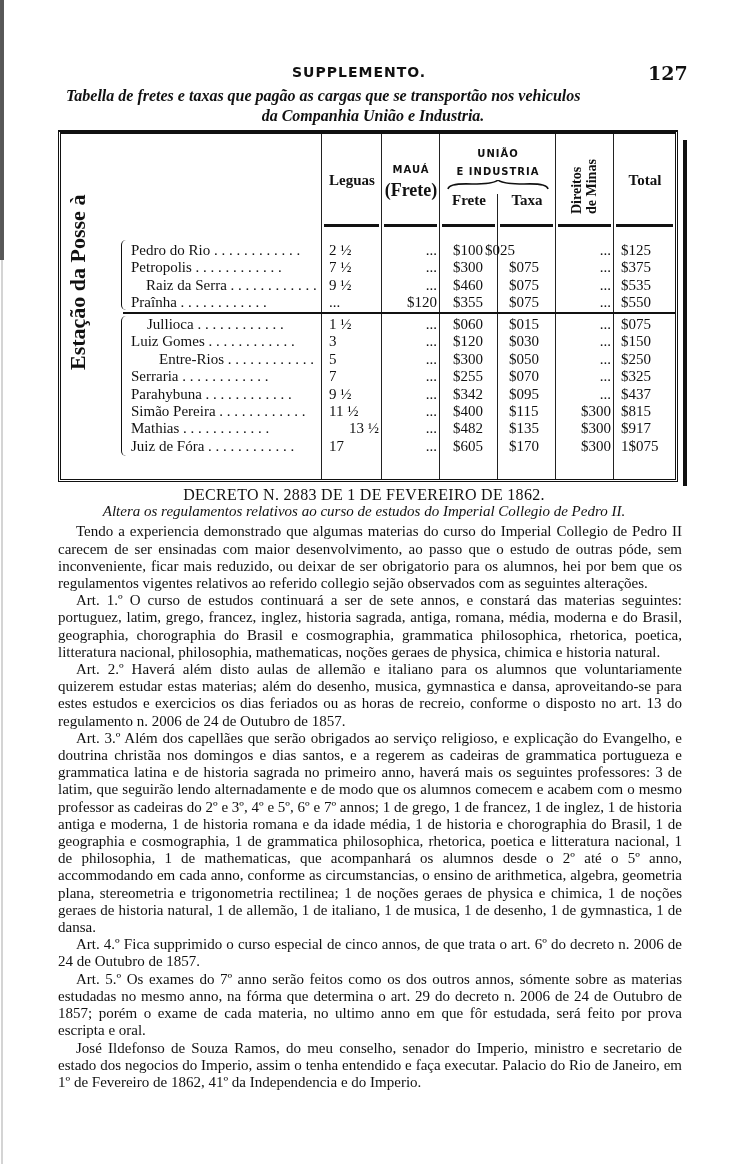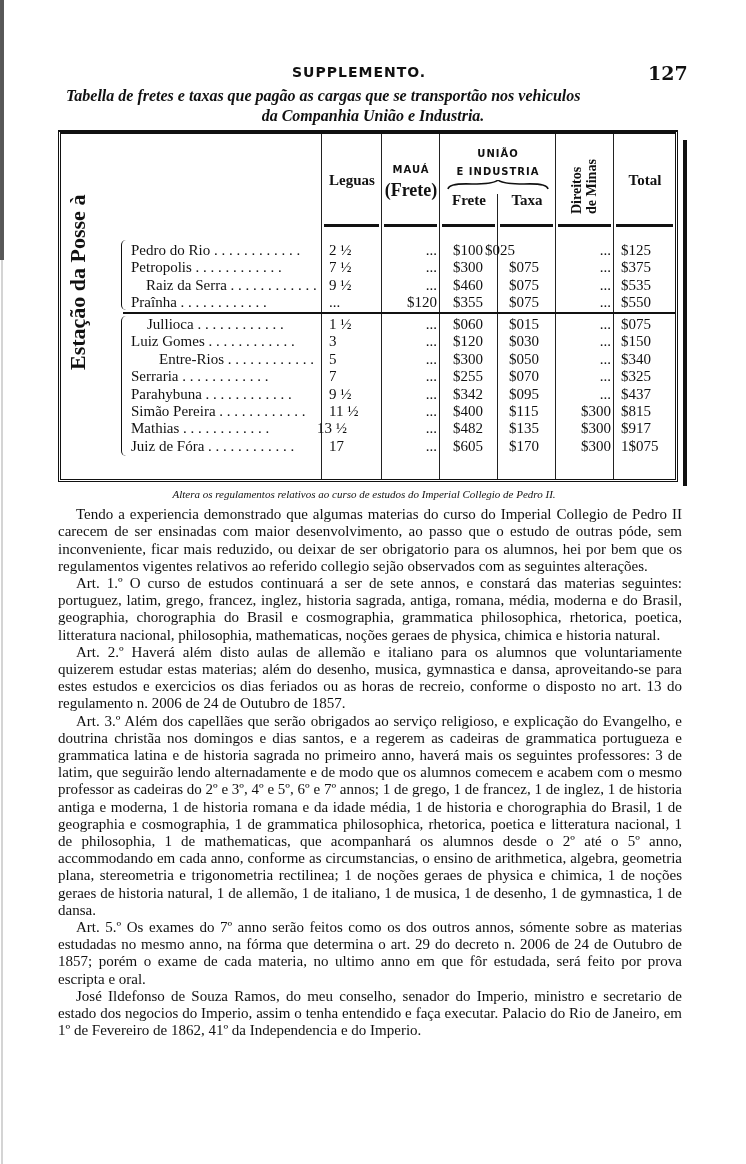--- a/index.html
+++ b/index.html
@@ -22,21 +22,21 @@
   .rows { position:absolute; left:0; top:108px; }
   .row { position:absolute; height:17px; font-size:15px; line-height:17px; white-space:nowrap; }
   .cell { position:absolute; top:0; }
   .vert { position:absolute; left:4px; top:236px; width:60px; height:20px; transform:rotate(-90deg); transform-origin:0 0; font-weight:bold; font-size:22px; font-family:"Liberation Serif",serif; white-space:nowrap; }
   .vert span { display:inline-block; }
   .brace { position:absolute; left:60px; width:4px; border-left:1.5px solid #111; border-radius:6px 0 0 6px; }
   .groupsep { position:absolute; left:62px; width:552px; height:2px; background:#111; }
 
   .body-text { position:absolute; left:58px; top:486px; width:624px; font-size:15px; line-height:17.2px; text-align:justify; }
   .decree-title { text-align:center; font-size:16px; letter-spacing:.3px; margin-left:-12px; }
-  .decree-sub { text-align:center; font-style:italic; font-size:11px; margin-left:-12px; margin-bottom:3px; }
+  .decree-sub { text-align:center; font-style:italic; font-size:15px; margin-left:-12px; margin-bottom:3px; }
   .para { text-indent:18px; margin:0; }
   .sig { font-style:italic; font-weight:bold; }
   .sc { font-variant:small-caps; font-weight:bold; }
 </style>
 </head>
 <body>
 
 <div class="leftedge"></div>
 <div class="leftedge2"></div>
 
@@ -144,21 +144,21 @@
         <span class="cell" style="left: 506px; width: 44px; text-align: right;">...</span>
         <span class="cell" style="left: 560px; width: 50px;">$150</span>
       </div>
       <div class="row" style="top: 108.8px;">
         <span class="cell" style="left: 70px; width: 188px; overflow: hidden; margin-left: 28px;">Entre-Rios . . . . . . . . . . . .</span>
         <span class="cell" style="left: 268px; width: 50px;">5</span>
         <span class="cell" style="left: 328px; width: 48px; text-align: right;">...</span>
         <span class="cell" style="left: 392px; width: 44px;">$300</span>
         <span class="cell" style="left: 448px; width: 44px;">$050</span>
         <span class="cell" style="left: 506px; width: 44px; text-align: right;">...</span>
-        <span class="cell" style="left: 560px; width: 50px;">$340</span>
+        <span class="cell" style="left: 560px; width: 50px;">$250</span>
       </div>
       <div class="row" style="top: 126.2px;">
         <span class="cell" style="left: 70px; width: 188px; overflow: hidden;">Serraria . . . . . . . . . . . .</span>
         <span class="cell" style="left: 268px; width: 50px;">7</span>
         <span class="cell" style="left: 328px; width: 48px; text-align: right;">...</span>
         <span class="cell" style="left: 392px; width: 44px;">$255</span>
         <span class="cell" style="left: 448px; width: 44px;">$070</span>
         <span class="cell" style="left: 506px; width: 44px; text-align: right;">...</span>
         <span class="cell" style="left: 560px; width: 50px;">$325</span>
       </div>
@@ -175,40 +175,42 @@
         <span class="cell" style="left: 70px; width: 188px; overflow: hidden;">Simão Pereira . . . . . . . . . . . .</span>
         <span class="cell" style="left: 268px; width: 50px;">11 ½</span>
         <span class="cell" style="left: 328px; width: 48px; text-align: right;">...</span>
         <span class="cell" style="left: 392px; width: 44px;">$400</span>
         <span class="cell" style="left: 448px; width: 44px;">$115</span>
         <span class="cell" style="left: 506px; width: 44px; text-align: right;">$300</span>
         <span class="cell" style="left: 560px; width: 50px;">$815</span>
       </div>
       <div class="row" style="top: 178.4px;">
         <span class="cell" style="left: 70px; width: 188px; overflow: hidden;">Mathias . . . . . . . . . . . .</span>
-        <span class="cell" style="left: 256px; width: 50px;">13 ½</span>
+        <span class="cell" style="left: 278px; width: 50px; text-align: center;">13 ½</span>
         <span class="cell" style="left: 328px; width: 48px; text-align: right;">...</span>
         <span class="cell" style="left: 392px; width: 44px;">$482</span>
         <span class="cell" style="left: 448px; width: 44px;">$135</span>
         <span class="cell" style="left: 506px; width: 44px; text-align: right;">$300</span>
         <span class="cell" style="left: 560px; width: 50px;">$917</span>
       </div>
       <div class="row" style="top: 195.8px;">
         <span class="cell" style="left: 70px; width: 188px; overflow: hidden;">Juiz de Fóra . . . . . . . . . . . .</span>
         <span class="cell" style="left: 268px; width: 50px;">17</span>
         <span class="cell" style="left: 328px; width: 48px; text-align: right;">...</span>
         <span class="cell" style="left: 392px; width: 44px;">$605</span>
         <span class="cell" style="left: 448px; width: 44px;">$170</span>
         <span class="cell" style="left: 506px; width: 44px; text-align: right;">$300</span>
         <span class="cell" style="left: 560px; width: 50px;">1$075</span>
       </div>
     </div>
 </div>
 
 <div class="body-text">
+  <div class="decree-title">DECRETO N. 2883 DE 1 DE FEVEREIRO DE 1862.</div>
   <div class="decree-sub">Altera os regulamentos relativos ao curso de estudos do Imperial Collegio de Pedro II.</div>
   <p class="para">Tendo a experiencia demonstrado que algumas materias do curso do Imperial Collegio de Pedro II carecem de ser ensinadas com maior desenvolvimento, ao passo que o estudo de outras póde, sem inconveniente, ficar mais reduzido, ou deixar de ser obrigatorio para os alumnos, hei por bem que os regulamentos vigentes relativos ao referido collegio sejão observados com as seguintes alterações.</p>
   <p class="para">Art. 1.º O curso de estudos continuará a ser de sete annos, e constará das materias seguintes: portuguez, latim, grego, francez, inglez, historia sagrada, antiga, romana, média, moderna e do Brasil, geographia, chorographia do Brasil e cosmographia, grammatica philosophica, rhetorica, poetica, litteratura nacional, philosophia, mathematicas, noções geraes de physica, chimica e historia natural.</p>
   <p class="para">Art. 2.º Haverá além disto aulas de allemão e italiano para os alumnos que voluntariamente quizerem estudar estas materias; além do desenho, musica, gymnastica e dansa, aproveitando-se para estes estudos e exercicios os dias feriados ou as horas de recreio, conforme o disposto no art. 13 do regulamento n. 2006 de 24 de Outubro de 1857.</p>
   <p class="para">Art. 3.º Além dos capellães que serão obrigados ao serviço religioso, e explicação do Evangelho, e doutrina christãa nos domingos e dias santos, e a regerem as cadeiras de grammatica portugueza e grammatica latina e de historia sagrada no primeiro anno, haverá mais os seguintes professores: 3 de latim, que seguirão lendo alternadamente e de modo que os alumnos comecem e acabem com o mesmo professor as cadeiras do 2º e 3º, 4º e 5º, 6º e 7º annos; 1 de grego, 1 de francez, 1 de inglez, 1 de historia antiga e moderna, 1 de historia romana e da idade média, 1 de historia e chorographia do Brasil, 1 de geographia e cosmographia, 1 de grammatica philosophica, rhetorica, poetica e litteratura nacional, 1 de philosophia, 1 de mathematicas, que acompanhará os alumnos desde o 2º até o 5º anno, accommodando em cada anno, conforme as circumstancias, o ensino de arithmetica, algebra, geometria plana, stereometria e trigonometria rectilinea; 1 de noções geraes de physica e chimica, 1 de noções geraes de historia natural, 1 de allemão, 1 de italiano, 1 de musica, 1 de desenho, 1 de gymnastica, 1 de dansa.</p>
+  <p class="para">Art. 4.º Fica supprimido o curso especial de cinco annos, de que trata o art. 6º do decreto n. 2006 de 24 de Outubro de 1857.</p>
   <p class="para">Art. 5.º Os exames do 7º anno serão feitos como os dos outros annos, sómente sobre as materias estudadas no mesmo anno, na fórma que determina o art. 29 do decreto n. 2006 de 24 de Outubro de 1857; porém o exame de cada materia, no ultimo anno em que fôr estudada, será feito por prova escripta e oral.</p>
   <p class="para">José Ildefonso de Souza Ramos, do meu conselho, senador do Imperio, ministro e secretario de estado dos negocios do Imperio, assim o tenha entendido e faça executar. Palacio do Rio de Janeiro, em 1º de Fevereiro de 1862, 41º da Independencia e do Imperio.</p>
 </div>
 
 </body></html>

